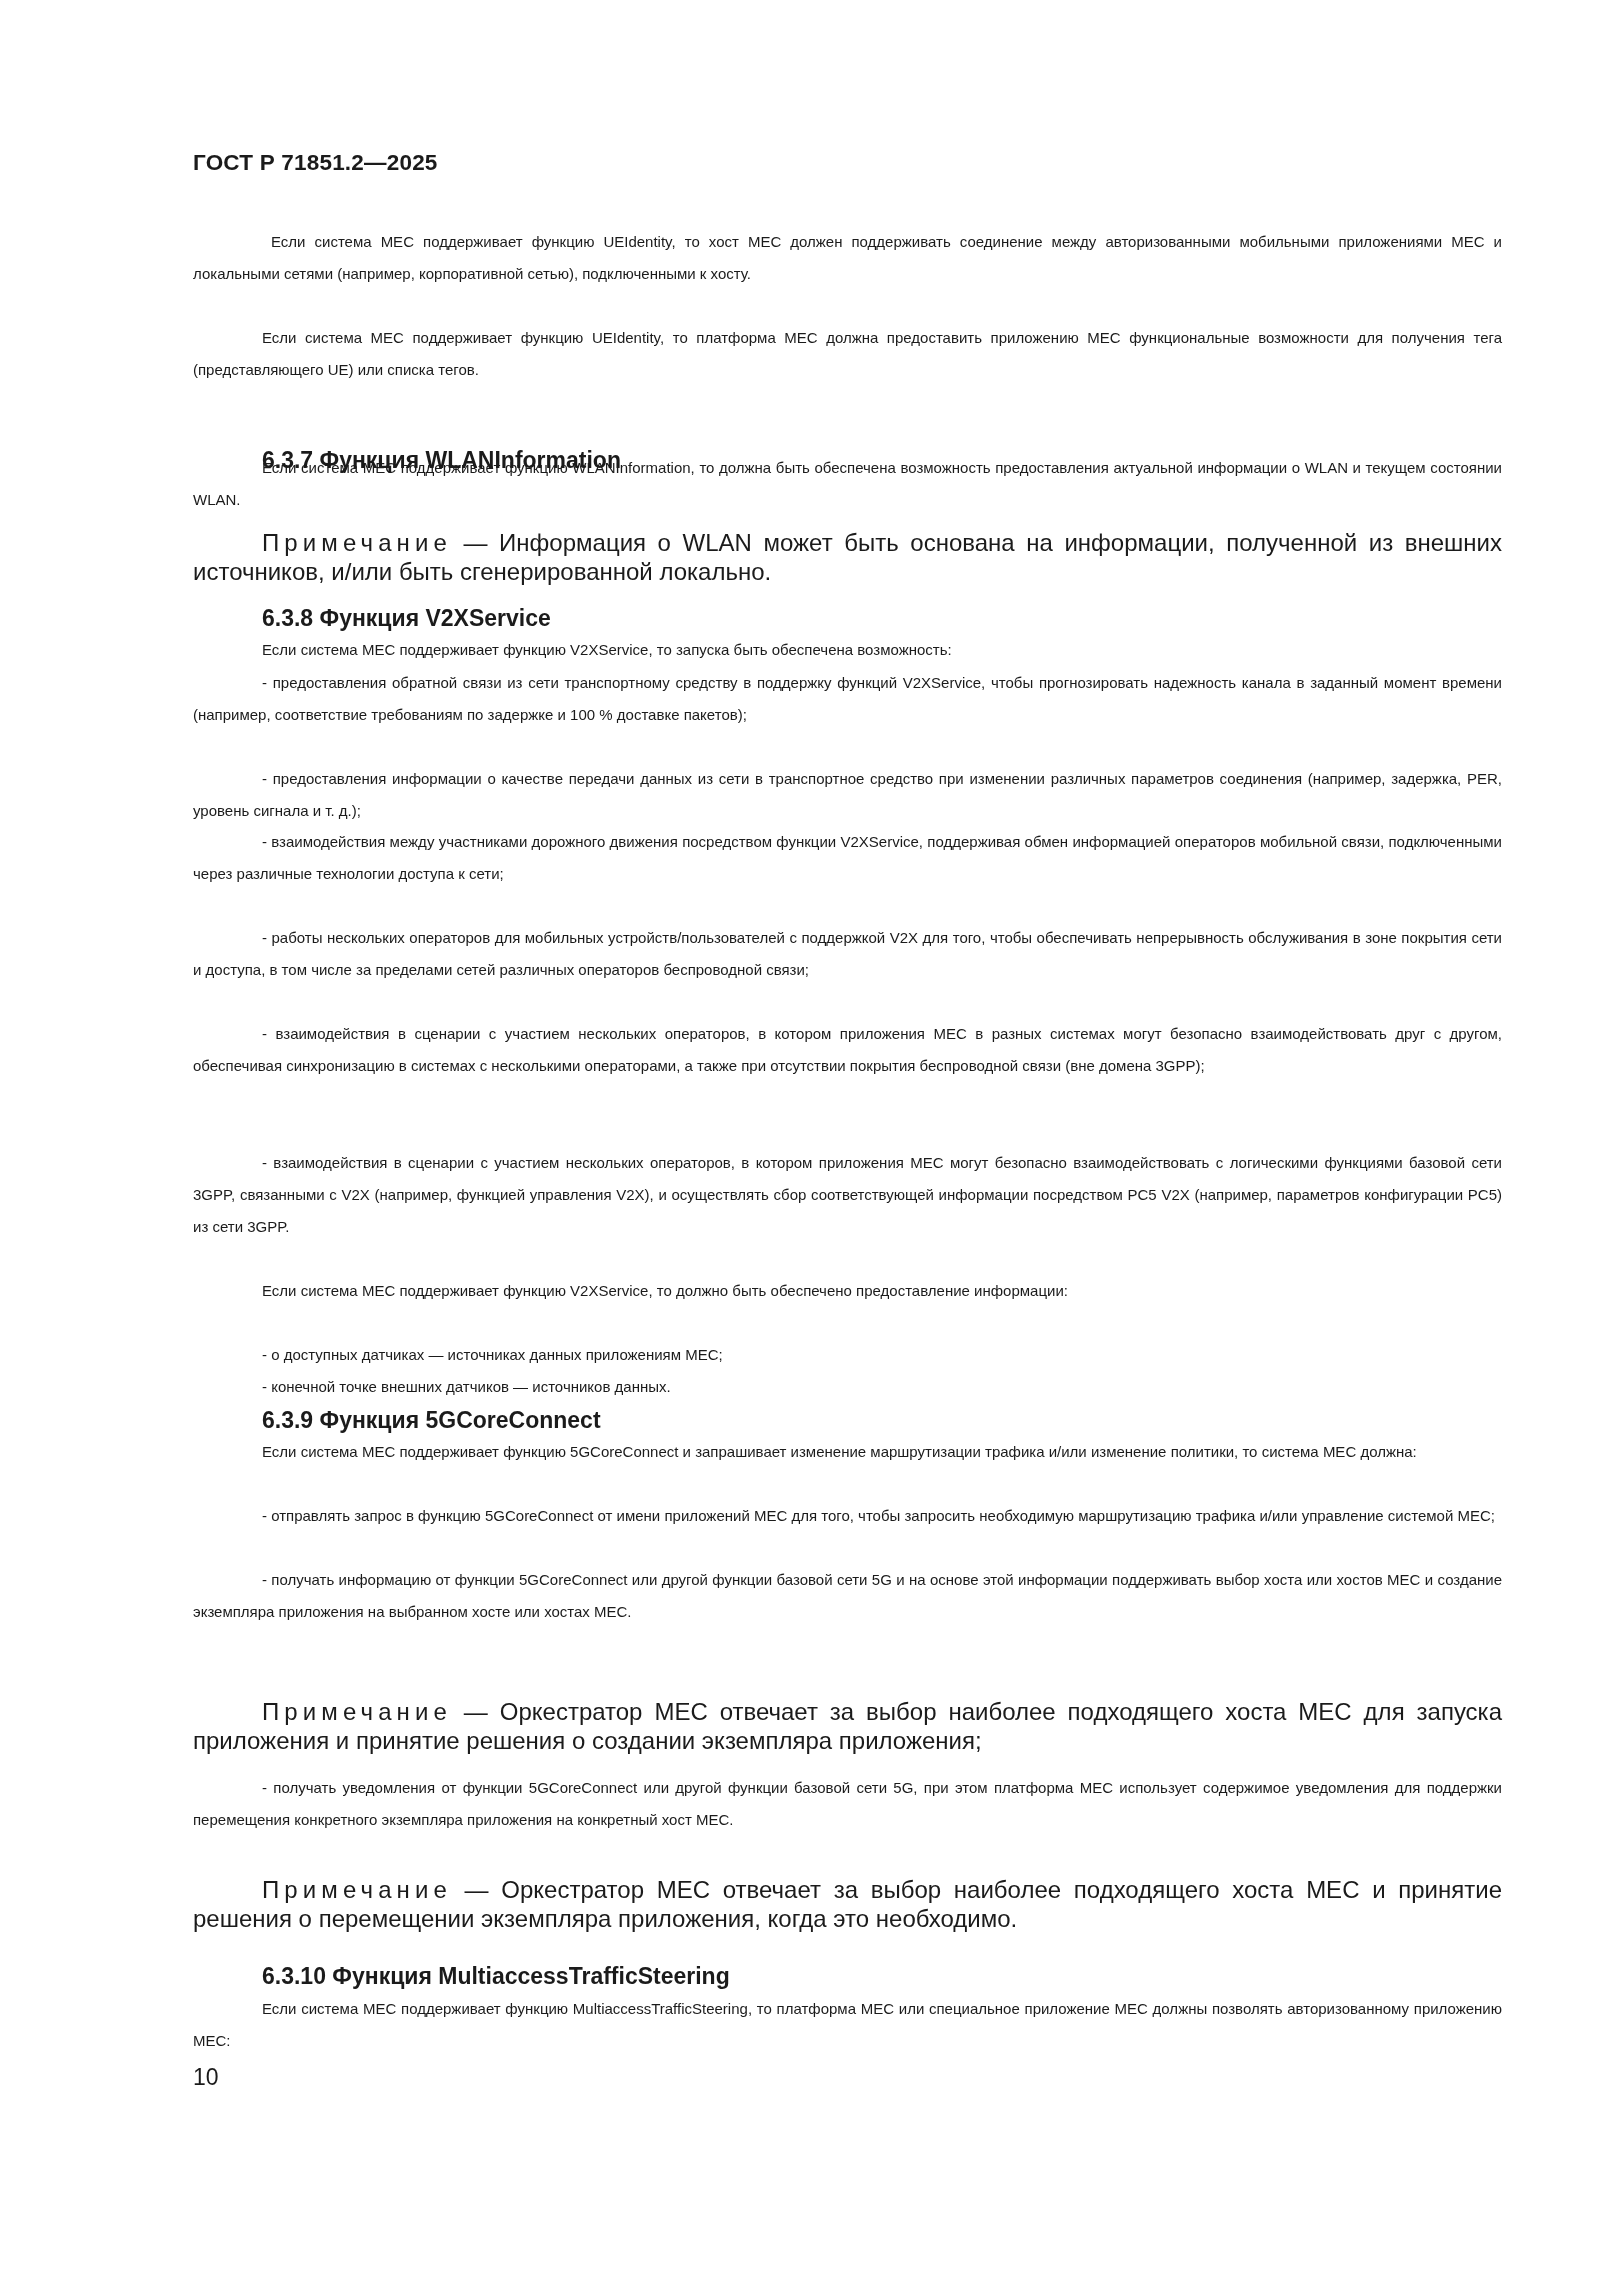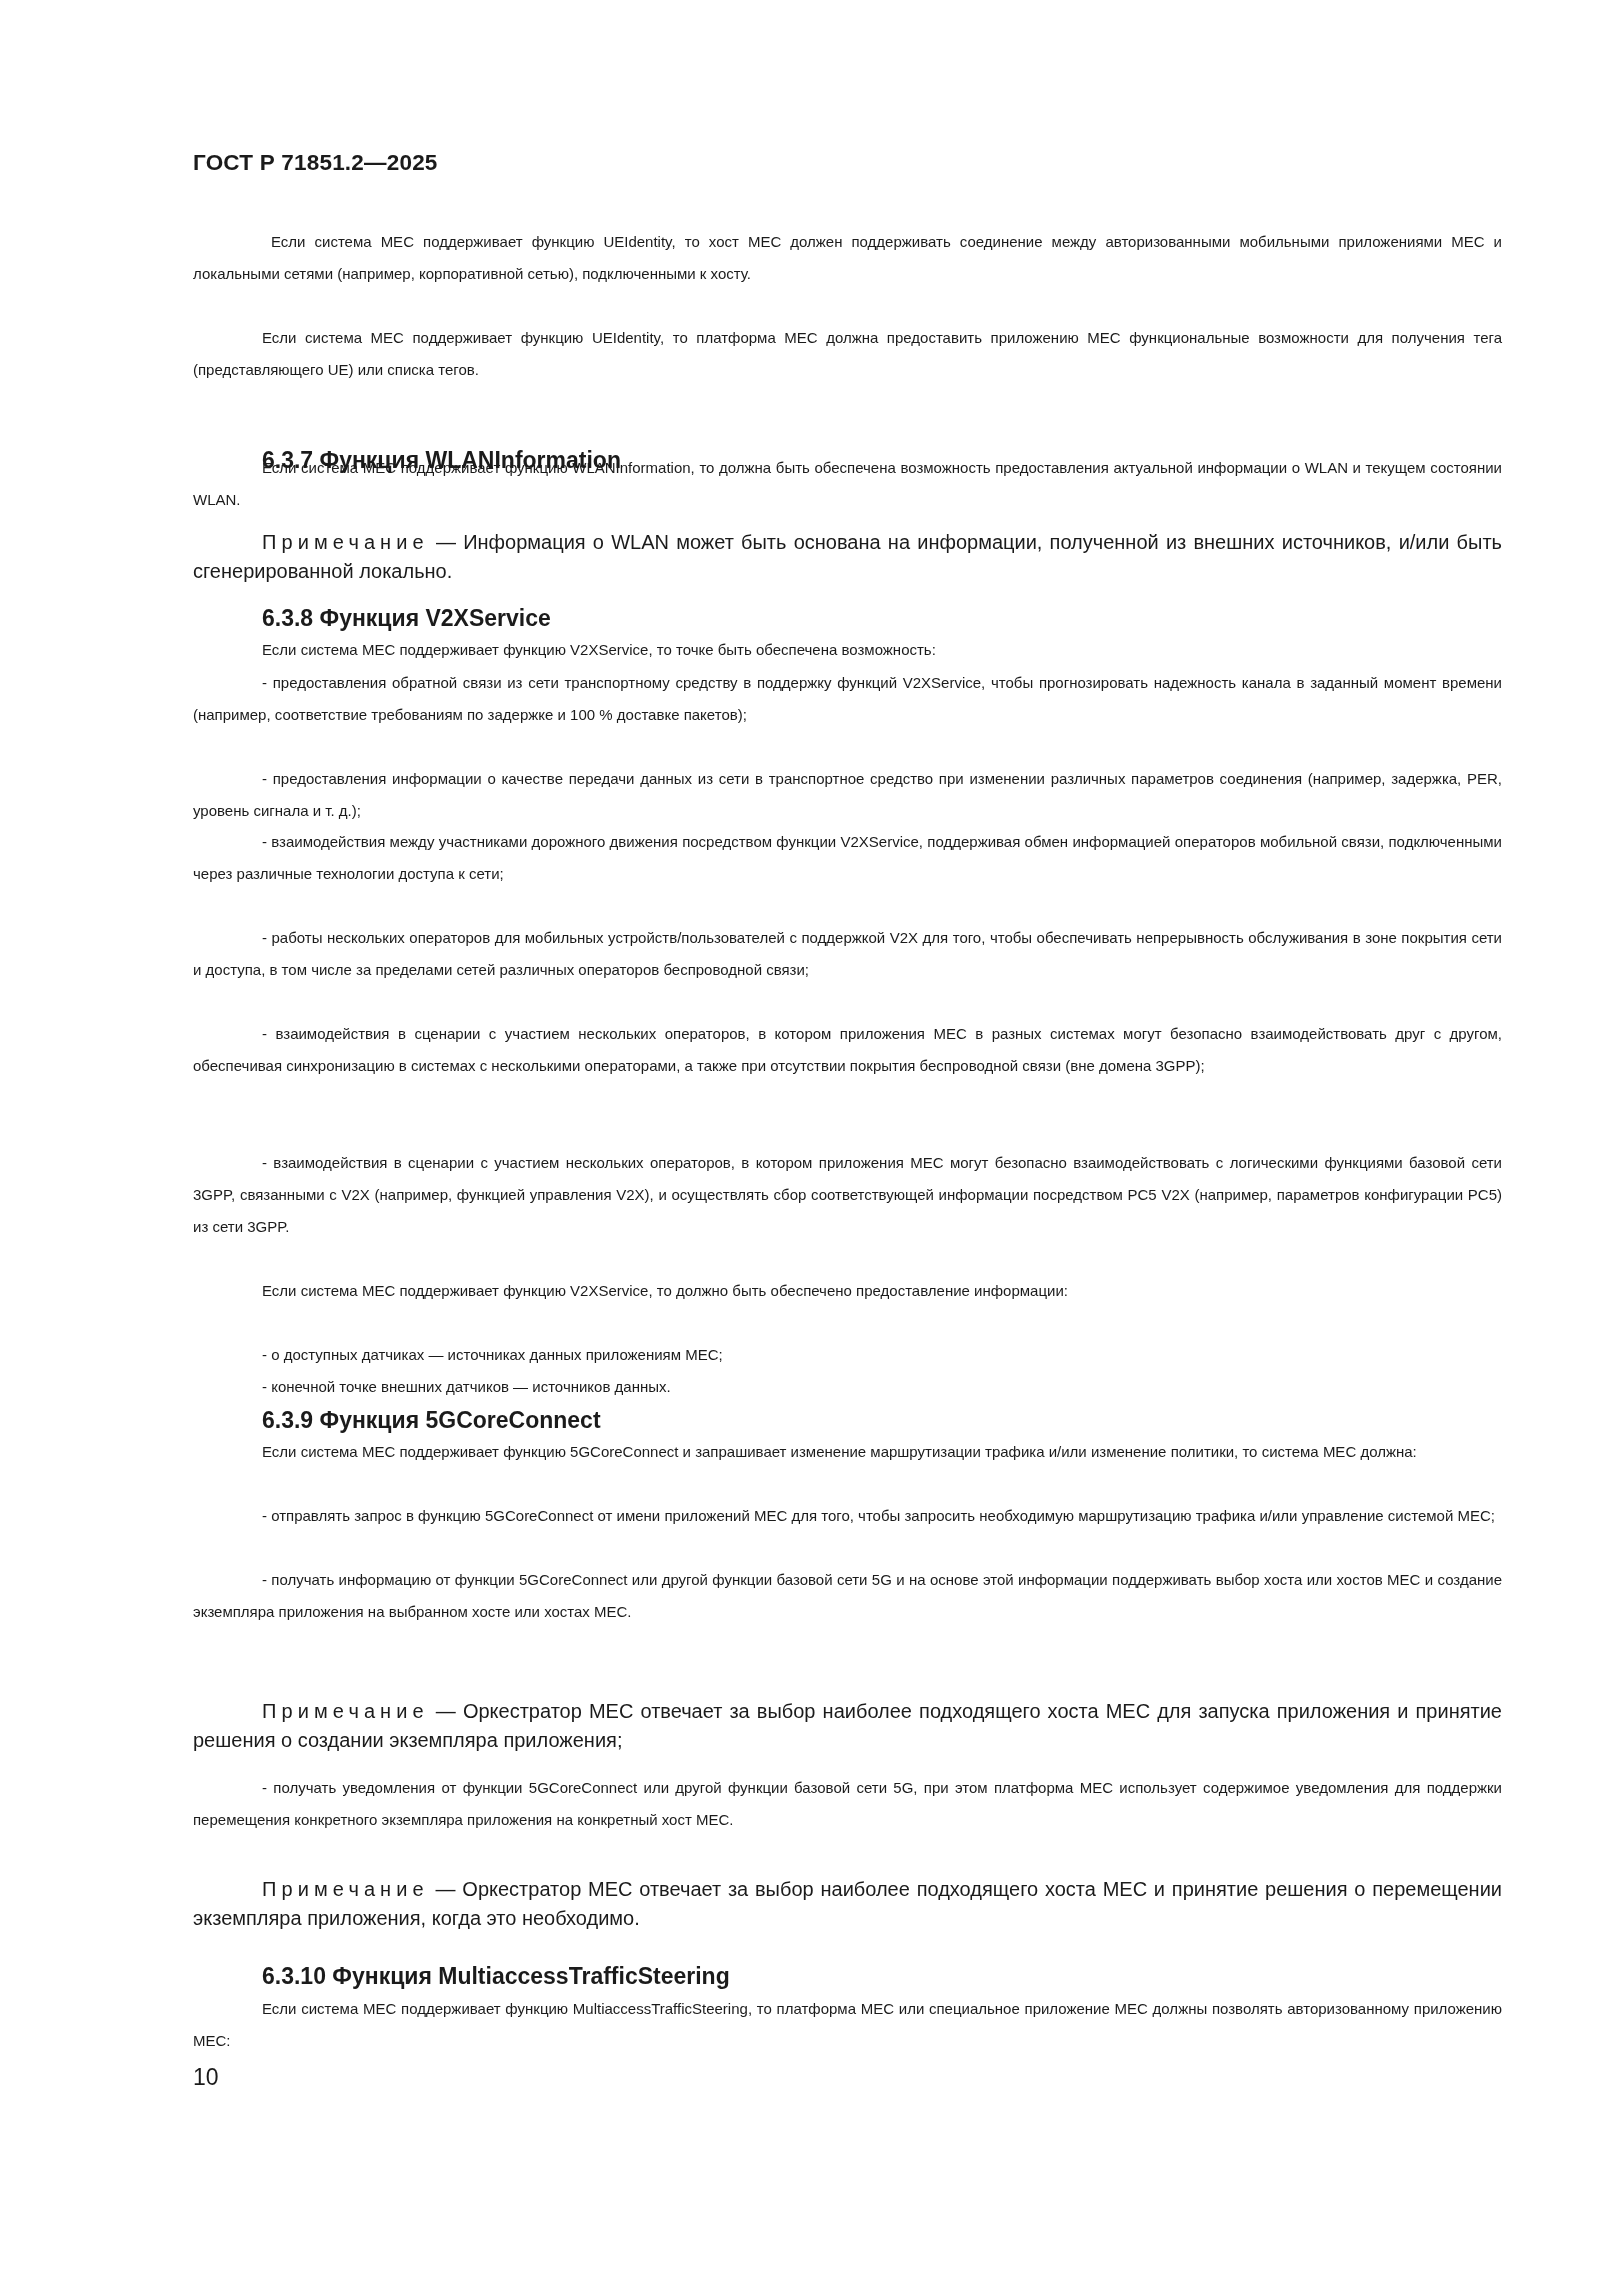--- a/index.html
+++ b/index.html
@@ -4,37 +4,37 @@
 <style>
   html, body { margin: 0; padding: 0; background: #ffffff; }
   body { width: 1621px; height: 2293px; position: relative; overflow: hidden;
          font-family: "Liberation Sans", "DejaVu Sans", sans-serif; color: #1b1b1b; }
   .page { position: absolute; left: 0; top: 0; width: 1621px; height: 2293px; background: #fff; }
   .hdr { position: absolute; left: 193px; top: 150px; font-weight: bold; font-size: 22.5px; letter-spacing: 0.2px; }
   .blk { position: absolute; left: 193px; width: 1309px; }
   .p { font-size: 15px; line-height: 32px; text-align: justify; text-indent: 69px; margin: 0; }
   .p.first { text-indent: 78px; }
   .h { font-size: 23px; line-height: 32px; font-weight: bold; margin: 0; padding-left: 69px; }
-  .note { font-size: 20px; line-height: 29px; text-align: justify; text-indent: 69px; margin: 0; }
+  .note { font-size: 24px; line-height: 29px; text-align: justify; text-indent: 69px; margin: 0; }
   .note .lbl { letter-spacing: 5.1px; }
   .pnum { position: absolute; left: 193px; top: 2064px; font-size: 23px; text-align: right; }
 </style>
 </head>
 <body>
 
 <div class="page">
   <div class="hdr">ГОСТ Р 71851.2—2025</div>
 
   <p class="blk p first" style="top:226px">Если система МЕС поддерживает функцию UEIdentity, то хост МЕС должен поддерживать соединение между авторизованными мобильными приложениями МЕС и локальными сетями (например, корпоративной сетью), подключенными к хосту.</p>
   <p class="blk p" style="top:322px">Если система МЕС поддерживает функцию UEIdentity, то платформа МЕС должна предоставить приложению МЕС функциональные возможности для получения тега (представляющего UE) или списка тегов.</p>
   <p class="blk h" style="top:444px">6.3.7  Функция WLANInformation</p>
   <p class="blk p" style="top:452px">Если система МЕС поддерживает функцию WLANInformation, то должна быть обеспечена возможность предоставления актуальной информации о WLAN и текущем состоянии WLAN.</p>
   <p class="blk note" style="top:528px"><span class="lbl">Примечание</span><span> — Информация о WLAN может быть основана на информации, полученной из внешних источников, и/или быть сгенерированной локально.</span></p>
   <p class="blk h" style="top:602px">6.3.8  Функция V2XService</p>
-  <p class="blk p" style="top:634px">Если система МЕС поддерживает функцию V2XService, то точке быть обеспечена возможность:</p>
+  <p class="blk p" style="top:634px">Если система МЕС поддерживает функцию V2XService, то запуска быть обеспечена возможность:</p>
   <p class="blk p" style="top:667px">- предоставления обратной связи из сети транспортному средству в поддержку функций V2XService, чтобы прогнозировать надежность канала в заданный момент времени (например, соответствие требованиям по задержке и 100 % доставке пакетов);</p>
   <p class="blk p" style="top:763px">- предоставления информации о качестве передачи данных из сети в транспортное средство при изменении различных параметров соединения (например, задержка, PER, уровень сигнала и т. д.);</p>
   <p class="blk p" style="top:826px">- взаимодействия между участниками дорожного движения посредством функции V2XService, поддерживая обмен информацией операторов мобильной связи, подключенными через различные технологии доступа к сети;</p>
   <p class="blk p" style="top:922px">- работы нескольких операторов для мобильных устройств/пользователей с поддержкой V2X для того, чтобы обеспечивать непрерывность обслуживания в зоне покрытия сети и доступа, в том числе за пределами сетей различных операторов беспроводной связи;</p>
   <p class="blk p" style="top:1018px">- взаимодействия в сценарии с участием нескольких операторов, в котором приложения МЕС в разных системах могут безопасно взаимодействовать друг с другом, обеспечивая синхронизацию в системах с несколькими операторами, а также при отсутствии покрытия беспроводной связи (вне домена 3GPP);</p>
   <p class="blk p" style="top:1147px">- взаимодействия в сценарии с участием нескольких операторов, в котором приложения МЕС могут безопасно взаимодействовать с логическими функциями базовой сети 3GPP, связанными с V2X (например, функцией управления V2X), и осуществлять сбор соответствующей информации посредством PC5 V2X (например, параметров конфигурации PC5) из сети 3GPP.</p>
   <p class="blk p" style="top:1275px">Если система МЕС поддерживает функцию V2XService, то должно быть обеспечено предоставление информации:</p>
   <p class="blk p" style="top:1339px">- о доступных датчиках — источниках данных приложениям МЕС;</p>
   <p class="blk p" style="top:1371px">- конечной точке внешних датчиков — источников данных.</p>
   <p class="blk h" style="top:1404px">6.3.9  Функция 5GCoreConnect</p>

